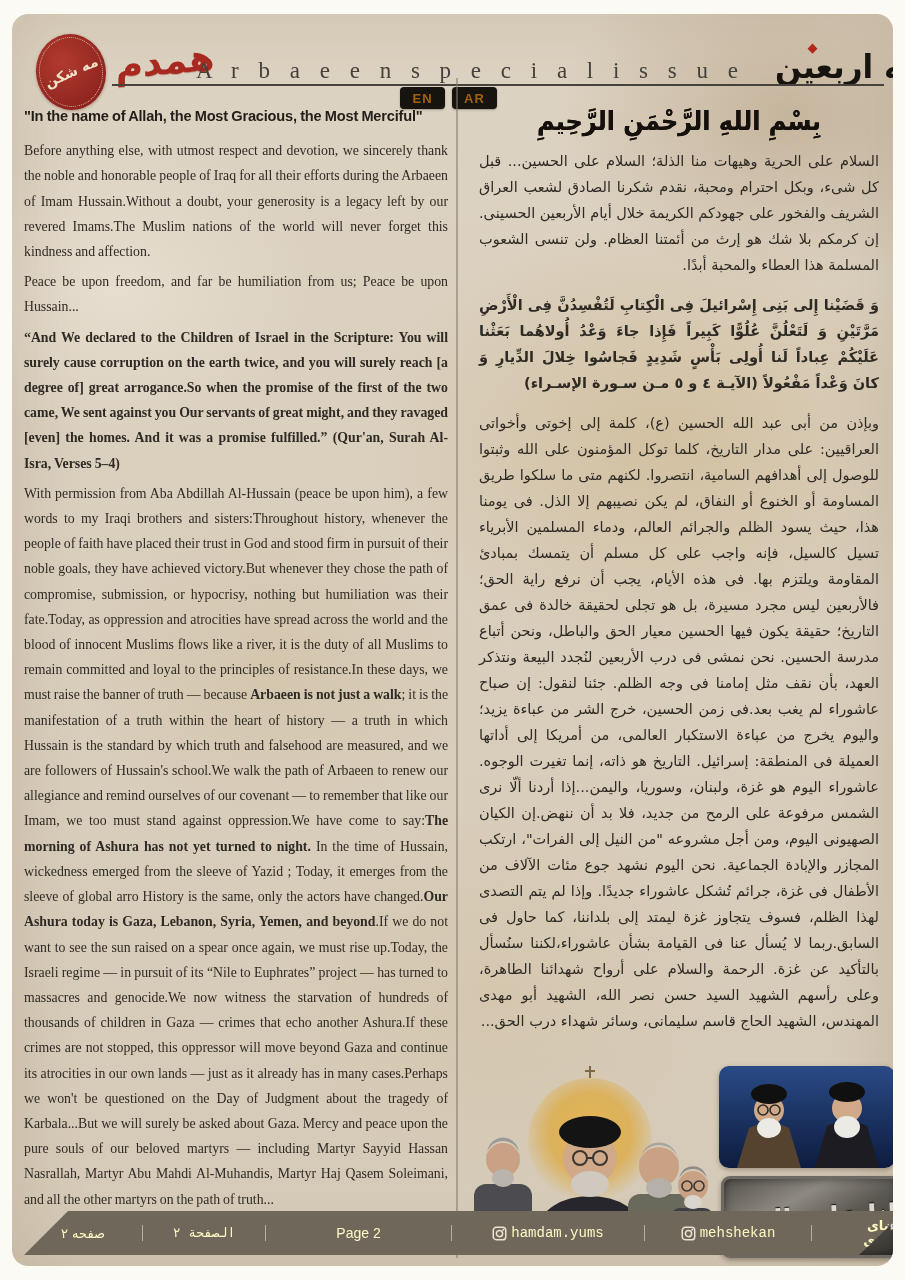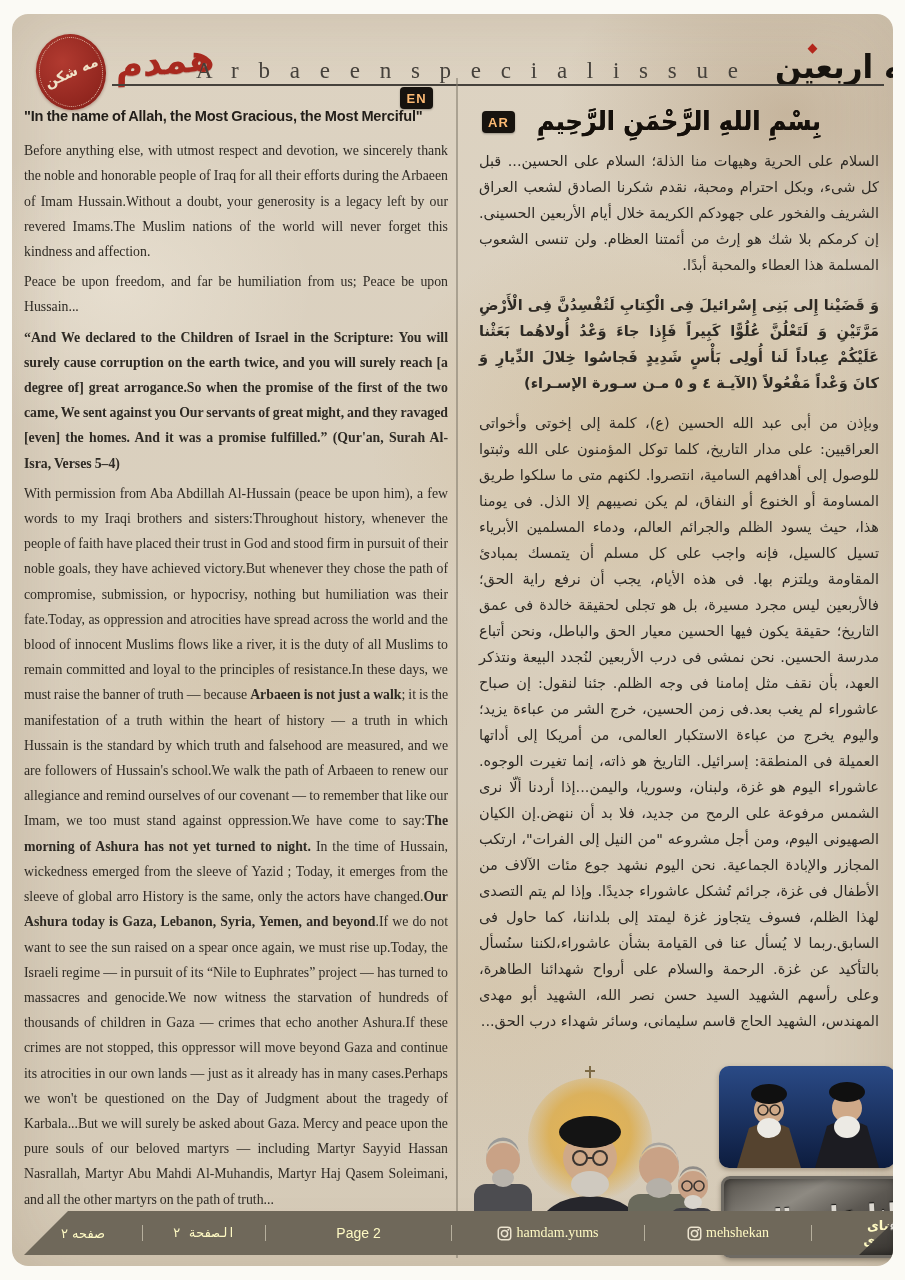--- a/index.html
+++ b/index.html
@@ -23,25 +23,25 @@
   .seal-text{color:#f0e2c8;font-family:"DejaVu Sans",sans-serif;font-weight:bold;font-size:14px;transform:rotate(-14deg);line-height:1.05;text-align:center;}
   .brand-callig{position:absolute;left:104px;top:26px;color:#a8291f;font-family:"DejaVu Sans",sans-serif;
     font-weight:bold;font-size:37px;transform:rotate(-5deg) skewX(-6deg);text-shadow:0 1px 0 rgba(120,20,10,.25);}
   .title-row{position:absolute;left:180px;top:30px;width:700px;height:40px;display:flex;align-items:flex-end;}
   .lead-line{width:40px;height:2px;background:#4a453f;margin-right:4px;}
   .issue-title-en{font-family:"Liberation Serif",serif;font-size:23px;letter-spacing:7px;color:#45413b;white-space:nowrap;}
   .hdr-vdiv{width:2px;height:40px;background:#33302b;margin:0 16px 0 14px;}
   .issue-title-fa{font-family:"DejaVu Sans",sans-serif;font-weight:bold;font-size:31px;color:#17130e;white-space:nowrap;position:relative;transform:scaleY(1.05);}
   .issue-title-fa .dot{position:absolute;width:7px;height:7px;background:#b3261c;transform:rotate(45deg);}
   .hdr-rule{position:absolute;left:100px;top:70px;width:772px;height:2px;background:#46423c;}
-  .badge{position:absolute;top:73px;width:33px;height:22px;background:#17130f;color:#fdba74;border-radius:4px;
+  .badge{position:absolute;top:73px;width:45px;height:22px;background:#17130f;color:#a16207;border-radius:4px;
     font-family:"Liberation Sans",sans-serif;font-weight:bold;font-size:13px;letter-spacing:1px;
     display:flex;align-items:center;justify-content:center;box-shadow:0 1px 2px rgba(0,0,0,.3);}
   .badge-en{left:388px;}
-  .badge-ar{left:470px;margin-top:24px;}
+  .badge-ar{left:440px;}
   .col-divider{position:absolute;left:444px;top:64px;width:2px;height:1180px;background:rgba(130,122,108,.55);}
   
   .en-col{position:absolute;left:12px;top:90px;width:424px;height:1140px;overflow:hidden;
     color:#2e2a24;font-family:"Liberation Serif",serif;font-size:13.8px;line-height:25.2px;
     text-align:justify;word-spacing:-0.5px;}
   .en-col .para{margin:0 0 5px 0;}
   .en-col .heading{font-family:"Liberation Sans",sans-serif;font-weight:bold;font-size:14.6px;color:#221e19;margin-bottom:9px;letter-spacing:-0.2px;}
   .para .b{font-weight:bold;}
   .para .i{}
   
@@ -62,21 +62,21 @@
     transform:rotate(-3deg);text-shadow:0 -1px 1px rgba(0,0,0,.85), 0 1px 1px rgba(255,255,255,.3);}
   
   .footer{position:absolute;left:12px;bottom:11px;width:881px;height:44px;background:#6f685a;
     clip-path:polygon(44px 0, 100% 0, calc(100% - 46px) 100%, 0 100%);
     display:flex;align-items:center;color:#fef9c3;font-size:13px;}
   .fseg{display:flex;align-items:center;justify-content:center;height:100%;}
   .fdiv{width:1px;height:16px;background:rgba(240,233,214,.55);}
   .f-fa{width:118px;font-family:"DejaVu Sans",sans-serif;}
   .f-ar{width:122px;font-family:Liberation Mono, monospace;}
   .f-en{width:185px;font-family:"Liberation Sans",sans-serif;font-size:14px;}
-  .f-ig{font-family:Liberation Serif, serif;font-size:14px;gap:4px;}
+  .f-ig{font-family:Liberation Mono, monospace;font-size:14px;gap:4px;}
   .f-ig1{width:192px;}
   .f-ig2{width:166px;text-align:center;}
   .f-social{flex:1;font-family:"DejaVu Sans",sans-serif;font-weight:bold;direction:rtl;padding-left:30px;}
   .ig-icon{width:15px;height:15px;display:inline-block;}
 </style>
 </head>
 <body>
 
 <div class="page">
   <div class="panel">

